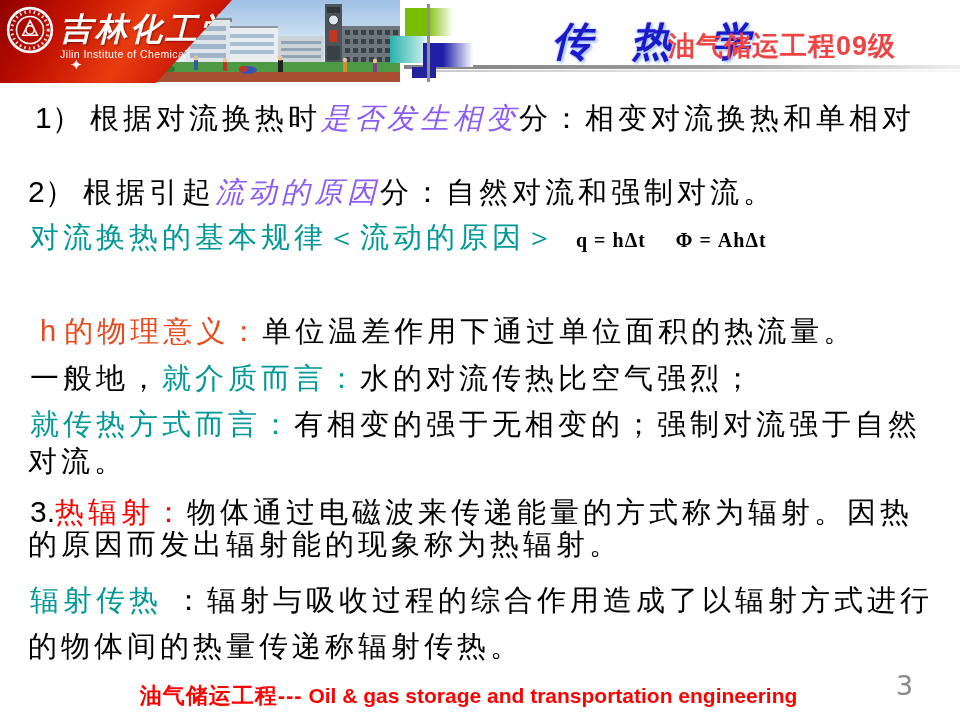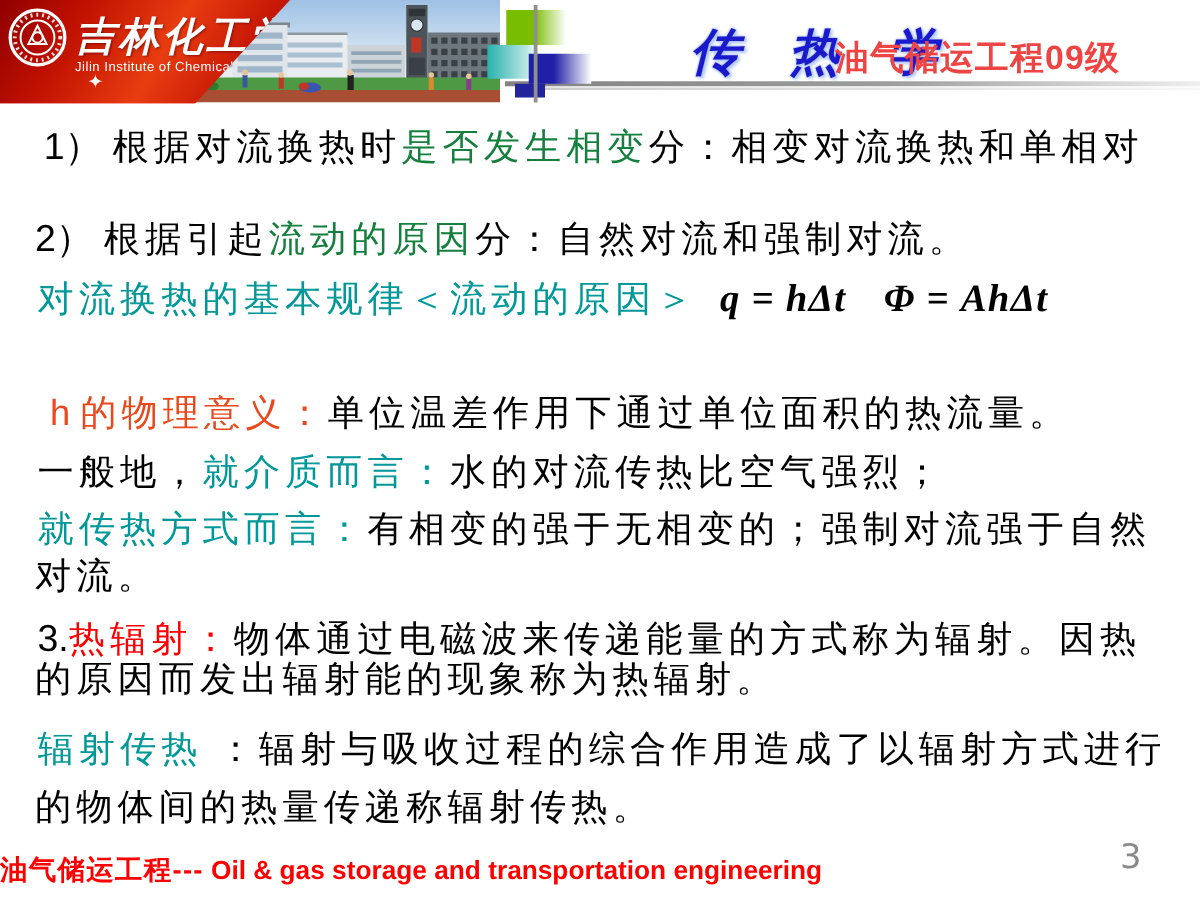--- a/index.html
+++ b/index.html
@@ -32,30 +32,30 @@
   .course-title{position:absolute;left:552px;top:14px;z-index:3;color:#1a1acc;font-size:40px;
     font-weight:bold;font-style:italic;letter-spacing:14px;white-space:nowrap;
     text-shadow:2px 2px 3px #aac4f0,0 0 2px #6688dd;}
   .class-label{position:absolute;left:668px;top:28px;z-index:3;color:#ef4444;font-size:27px;
     font-weight:bold;letter-spacing:1px;white-space:nowrap;}
 
   
   .line{position:absolute;white-space:nowrap;font-size:29px;color:#000;letter-spacing:4px;line-height:1.2;}
   .num{font-family:"Liberation Sans",sans-serif;font-size:30px;letter-spacing:0;}
   .latin{font-family:"Liberation Sans",sans-serif;font-size:29px;letter-spacing:0;}
-  .mag{color:#15803d;}
+  .mag{color:#8b5cf6;font-style:italic;}
   .teal{color:#009898;}
   .orange{color:#e8491d;}
   .red{color:#ff0000;}
-  .f{font-family:"Liberation Serif",serif;font-weight:bold;font-style:italic;font-size:31px;letter-spacing:1px;margin-left:18px;}
+  .f{font-family:"Liberation Serif",serif;font-weight:bold;font-size:20px;letter-spacing:1px;margin-left:18px;}
   .f2{margin-left:30px;}
   .unit{font-family:"Liberation Serif",serif;font-size:25px;letter-spacing:1px;}
 
   
-  .footer{position:absolute;left:0;top:681px;width:937px;white-space:nowrap;}
+  .footer{position:absolute;left:0;top:681px;width:937px;text-align:center;white-space:nowrap;}
   .footer .cn{color:#ff0000;font-weight:bold;font-size:22px;letter-spacing:1px;}
   .footer .en{color:#ff0000;font-weight:bold;font-size:21px;font-family:"Liberation Sans",sans-serif;}
   .page-num{position:absolute;left:896px;top:670px;color:#8a8a8a;font-size:27px;font-family:"DejaVu Sans",sans-serif;}
 </style>
 </head>
 <body>
 
 <div class="slide">
 
   <svg class="campus" viewBox="0 0 272 82" preserveAspectRatio="none">

